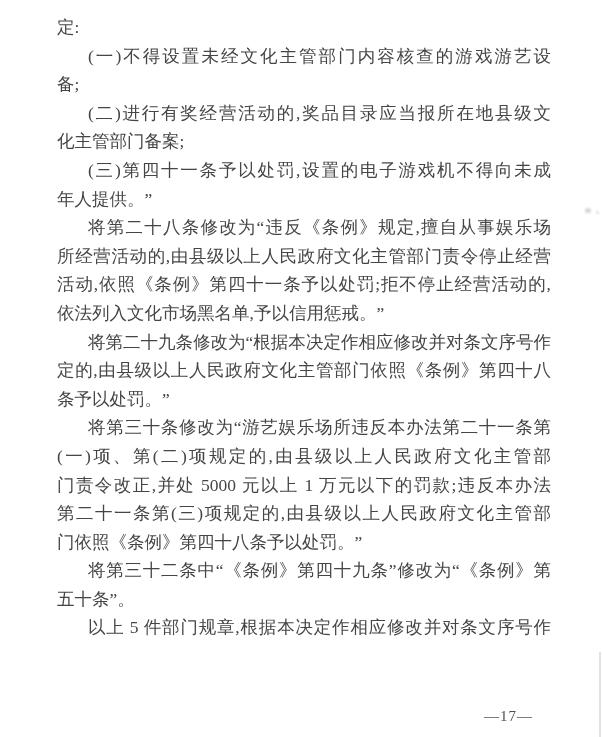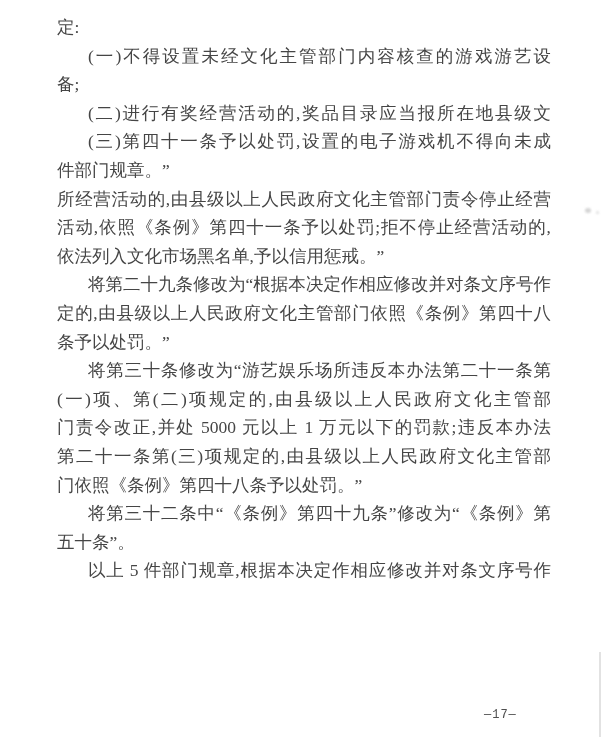--- a/index.html
+++ b/index.html
@@ -36,24 +36,24 @@
     text-align: left;
     text-align-last: left;
   }
   .line.indent {
     text-indent: 31px;
   }
   .page-number {
     position: absolute;
     left: 484px;
     top: 708px;
-    font-size: 12px;
+    font-size: 15px;
     letter-spacing: 1px;
     color: #4f4f4f;
-    font-family: Liberation Mono, monospace;
+    font-family: Liberation Serif, serif;
   }
   .speck-a {
     position: absolute;
     left: 585px;
     top: 208px;
     width: 6px;
     height: 5px;
     background: #c9c9c9;
     border-radius: 50%;
     filter: blur(1px);
@@ -83,22 +83,24 @@
 </head>
 <body>
 
 <div class="page">
 
   <div class="body-text">
     <div class="line short">定:</div>
     <div class="line indent">(一)不得设置未经文化主管部门内容核查的游戏游艺设</div>
     <div class="line short">备;</div>
     <div class="line indent">(二)进行有奖经营活动的,奖品目录应当报所在地县级文</div>
+    <div class="line short">化主管部门备案;</div>
     <div class="line indent">(三)第四十一条予以处罚,设置的电子游戏机不得向未成</div>
-    <div class="line short">件部门规章。”</div>
+    <div class="line short">年人提供。”</div>
+    <div class="line indent">将第二十八条修改为“违反《条例》规定,擅自从事娱乐场</div>
     <div class="line">所经营活动的,由县级以上人民政府文化主管部门责令停止经营</div>
     <div class="line">活动,依照《条例》第四十一条予以处罚;拒不停止经营活动的,</div>
     <div class="line short">依法列入文化市场黑名单,予以信用惩戒。”</div>
     <div class="line indent">将第二十九条修改为“根据本决定作相应修改并对条文序号作</div>
     <div class="line">定的,由县级以上人民政府文化主管部门依照《条例》第四十八</div>
     <div class="line short">条予以处罚。”</div>
     <div class="line indent">将第三十条修改为“游艺娱乐场所违反本办法第二十一条第</div>
     <div class="line">(一)项、第(二)项规定的,由县级以上人民政府文化主管部</div>
     <div class="line">门责令改正,并处 5000 元以上 1 万元以下的罚款;违反本办法</div>
     <div class="line">第二十一条第(三)项规定的,由县级以上人民政府文化主管部</div>

